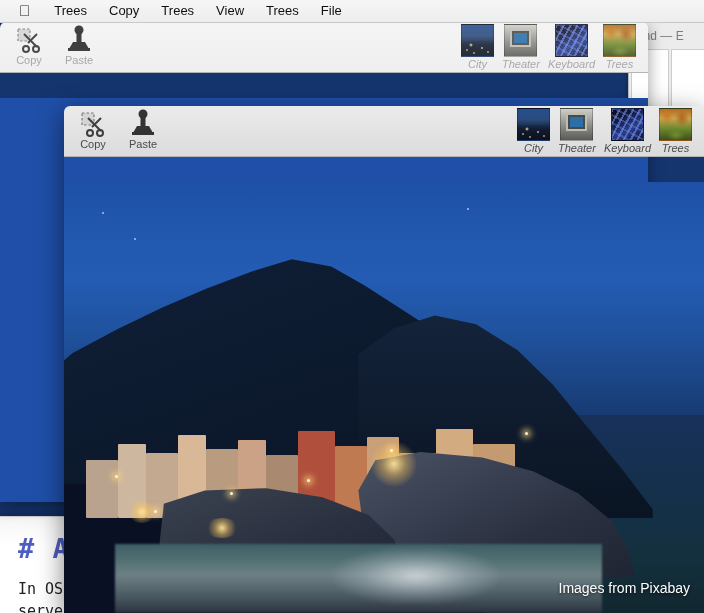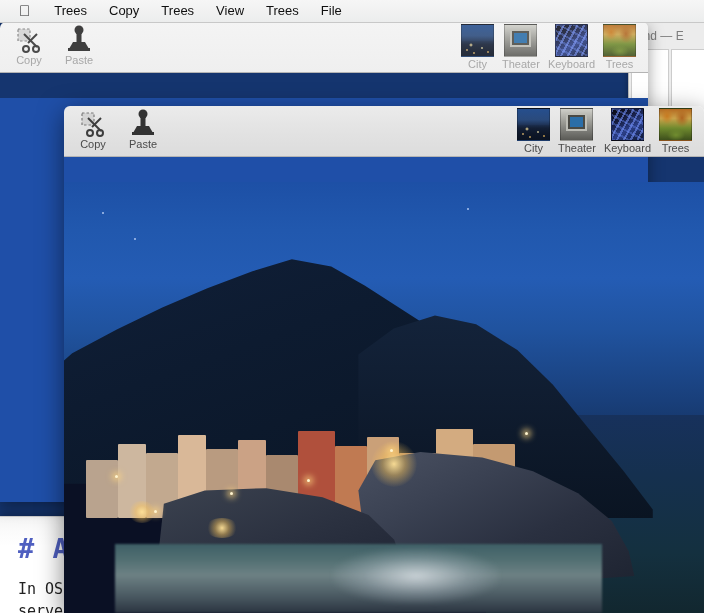--- a/index.html
+++ b/index.html
@@ -94,21 +94,21 @@
   .tb-left{position:absolute;left:8px;top:1px;display:flex;gap:8px;}
   .tb-right{position:absolute;top:2px;display:flex;gap:8px;}
   .tb-btn{
     width:42px;display:flex;flex-direction:column;align-items:center;
     cursor:default;
   }
   .tb-label{font-size:11px;color:#4b4b4b;margin-top:1px;white-space:nowrap;text-align:right;}
   .win.inactive .tb-label{color:#a8a8a8;}
   .tb-ico{height:30px;display:flex;align-items:flex-end;justify-content:center;}
 
-  .thumb-btn{display:flex;flex-direction:column;align-items:center;width:auto;}
+  .thumb-btn{display:flex;flex-direction:column;align-items:center;width:auto;font-style:italic;}
   .thumb{
     width:31px;height:31px;border:1px solid rgba(0,0,0,.25);
     overflow:hidden;position:relative;
   }
   .win.inactive .thumb{opacity:.88;}
 
   
   .th-city{background:linear-gradient(180deg,#264f8e 0%,#2a4a7c 35%,#16233c 62%,#0d1526 100%);}
   .th-city:after{
     content:"";position:absolute;left:0;bottom:0;width:100%;height:50%;
@@ -374,20 +374,21 @@
       <span class="glow" style="left:48%;top:60%;width:46px;height:46px;"></span>
       <span class="lamp" style="left:51%;top:62%;"></span>
       <span class="lamp" style="left:8%;top:68%;"></span>
       <span class="lamp" style="left:14%;top:76%;"></span>
       <span class="lamp" style="left:26%;top:72%;"></span>
       <span class="lamp" style="left:38%;top:69%;"></span>
       <span class="lamp" style="left:72%;top:58%;"></span>
       <span class="glow" style="left:10%;top:74%;width:28px;height:22px;"></span>
       <span class="glow" style="left:22%;top:78%;width:34px;height:20px;"></span>
 
+      <div class="credit">Images from Pixabay</div>
     </div>
   </div>
 </div>
 
 <div id="menubar">
   <span class="apple"></span>
   <span class="mb-item">Trees</span>
   <span class="mb-item">Copy</span>
   <span class="mb-item">Trees</span>
   <span class="mb-item">View</span>

